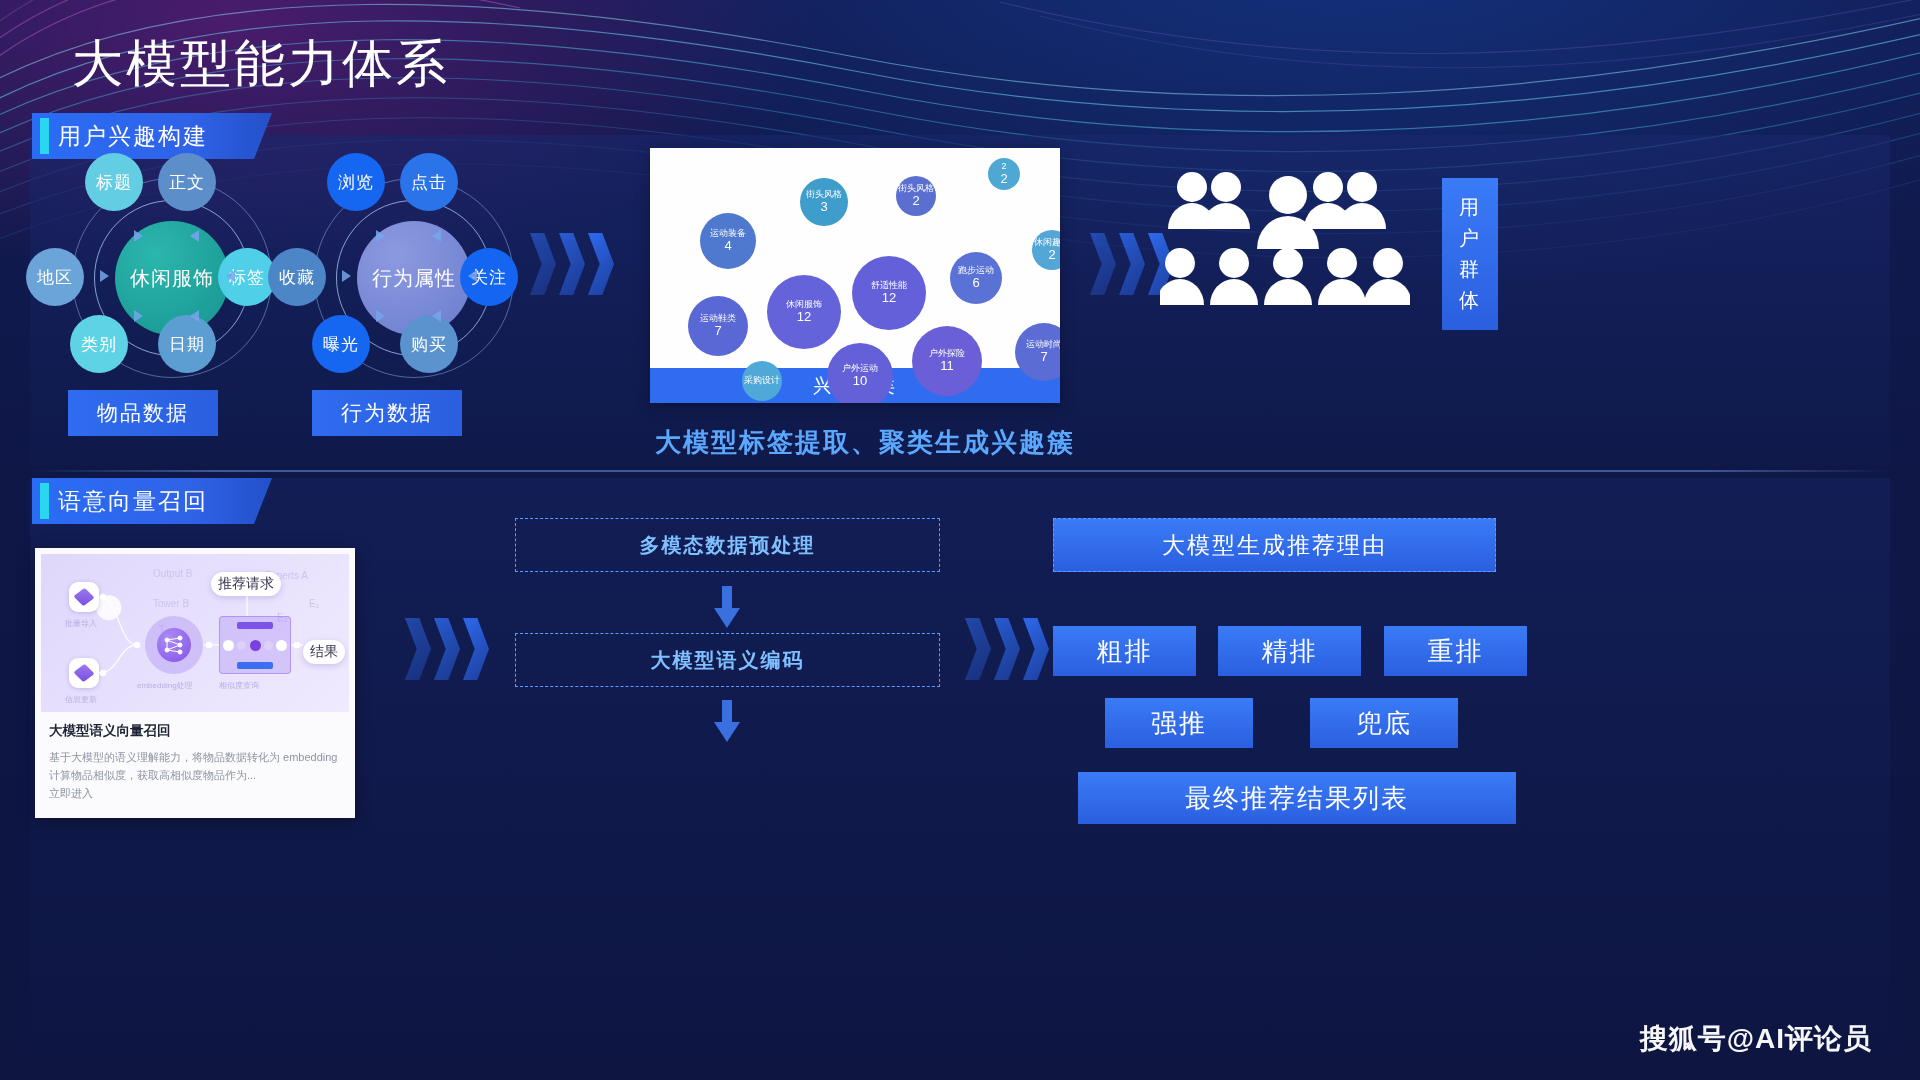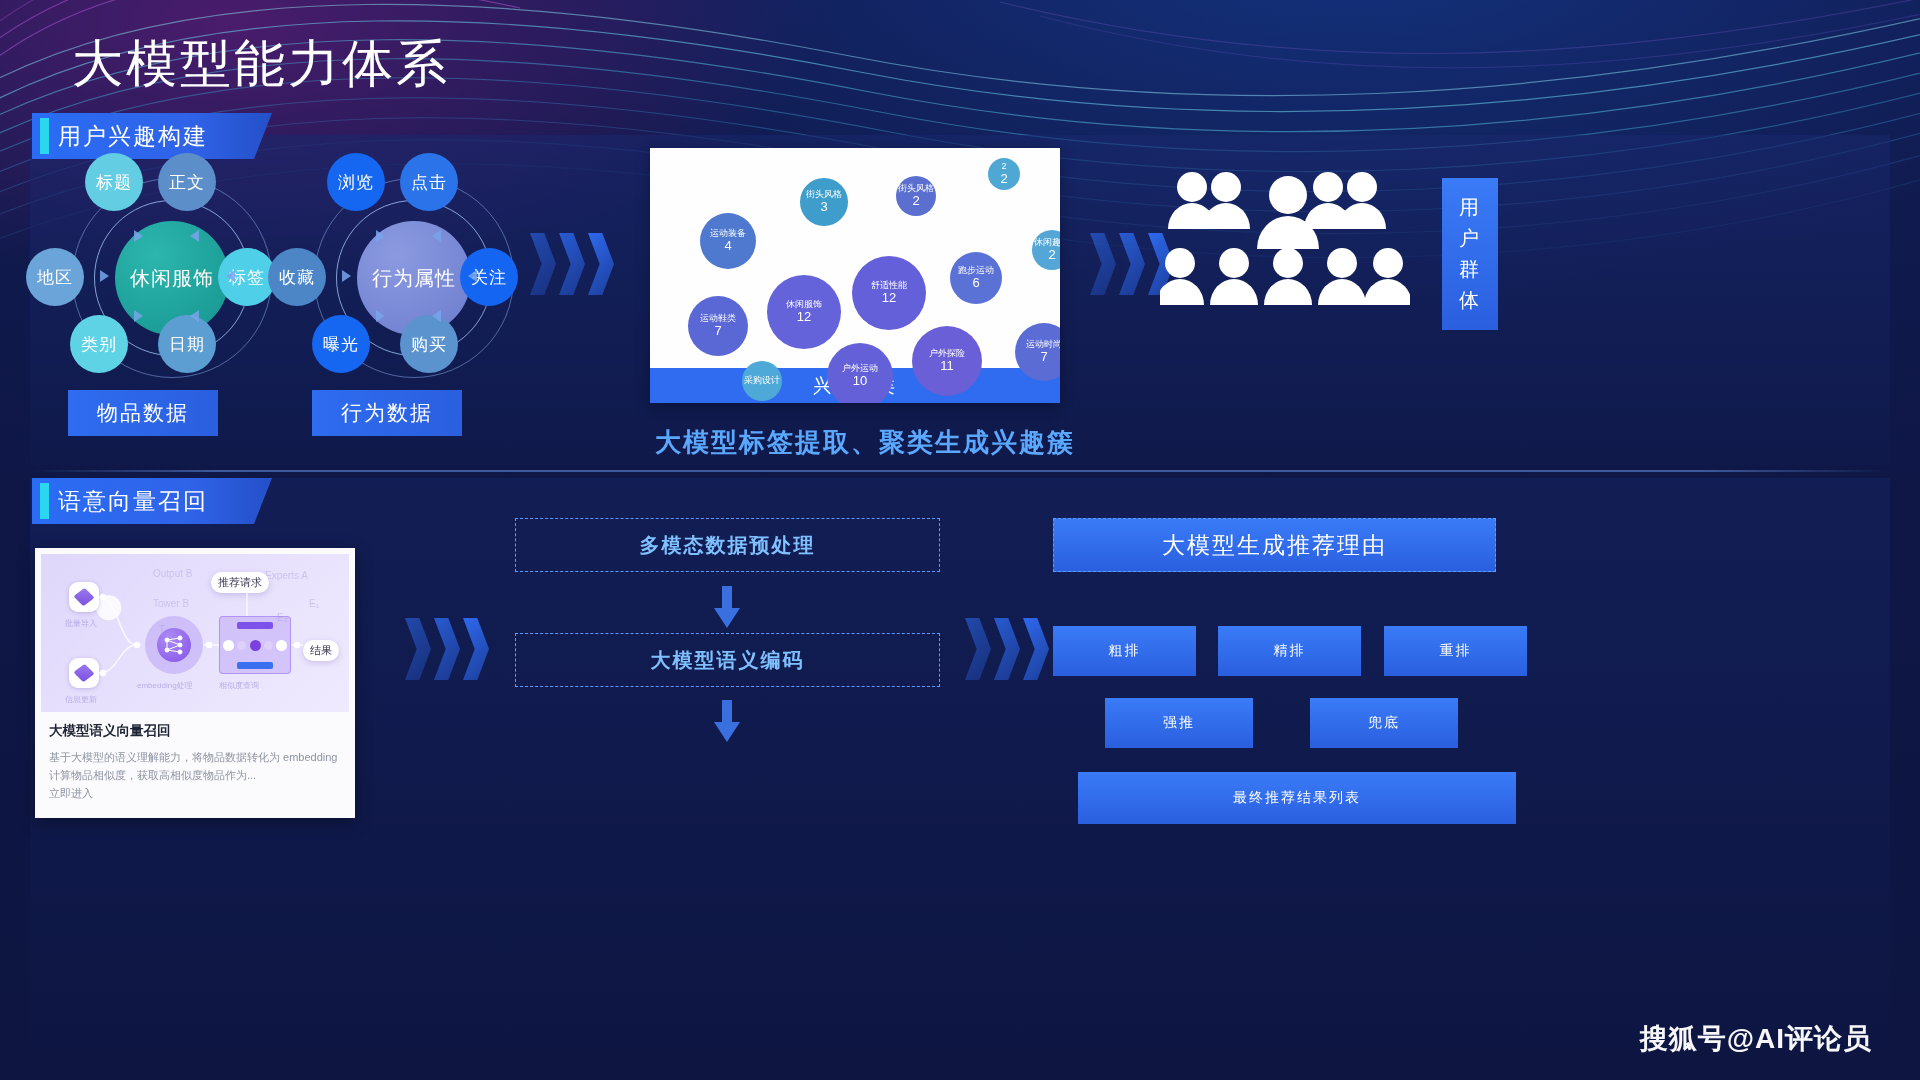--- a/index.html
+++ b/index.html
@@ -153,35 +153,35 @@
   .thumb .tlabel { position: absolute; font-size: 8px; color: #b9aee6; }
   .thumb .ghost { position: absolute; font-size: 10px; color: #cdc3ef; }
   .thumb .nn { position: absolute; border-radius: 50%;
     background: radial-gradient(circle at 35% 30%, #ab8cf5, #8552e8); }
   .thumb .nnhalo { position: absolute; border-radius: 50%; background: rgba(176,150,245,.45); }
   .thumb .qbox { position: absolute; background: rgba(166,136,244,.35);
     border: 1px solid rgba(150,110,240,.55); border-radius: 4px; }
   .thumb .bar { position: absolute; background: #7c52e8; border-radius: 2px; }
   .thumb .dot { position: absolute; border-radius: 50%; background: #fff; }
   .thumb .tag { position: absolute; background: #fff; border-radius: 12px;
-    box-shadow: 0 2px 6px rgba(90,60,160,.22); font-size: 11px; color: #3a3550;
+    box-shadow: 0 2px 6px rgba(90,60,160,.22); font-size: 14px; color: #3a3550;
     padding: 3px 7px; }
 
   .dashbox {
     position: absolute; height: 54px;
     border: 1.4px dashed #5b9bff;
     display: flex; align-items: center; justify-content: center;
     color: #7fc0ff; font-size: 20px; letter-spacing: 2px; font-weight: bold;
   }
   .downarrow { position: absolute; width: 26px; height: 42px; }
   .solidbox {
     position: absolute; height: 50px;
     background: linear-gradient(180deg, #3a7bf7, #2a5fdf);
     display: flex; align-items: center; justify-content: center;
-    color: #fff; font-size: 14px; letter-spacing: 2px;
+    color: #fff; font-size: 26px; letter-spacing: 2px;
   }
   .bigbox {
     position: absolute; height: 54px;
     border: 1.4px dashed #5b9bff;
     background: linear-gradient(180deg, #3a7bf7, #2a5fdf);
     display: flex; align-items: center; justify-content: center;
     color: #fff; font-size: 23px; letter-spacing: 2px;
   }
   .watermark {
     position: absolute; right: 48px; bottom: 22px;

